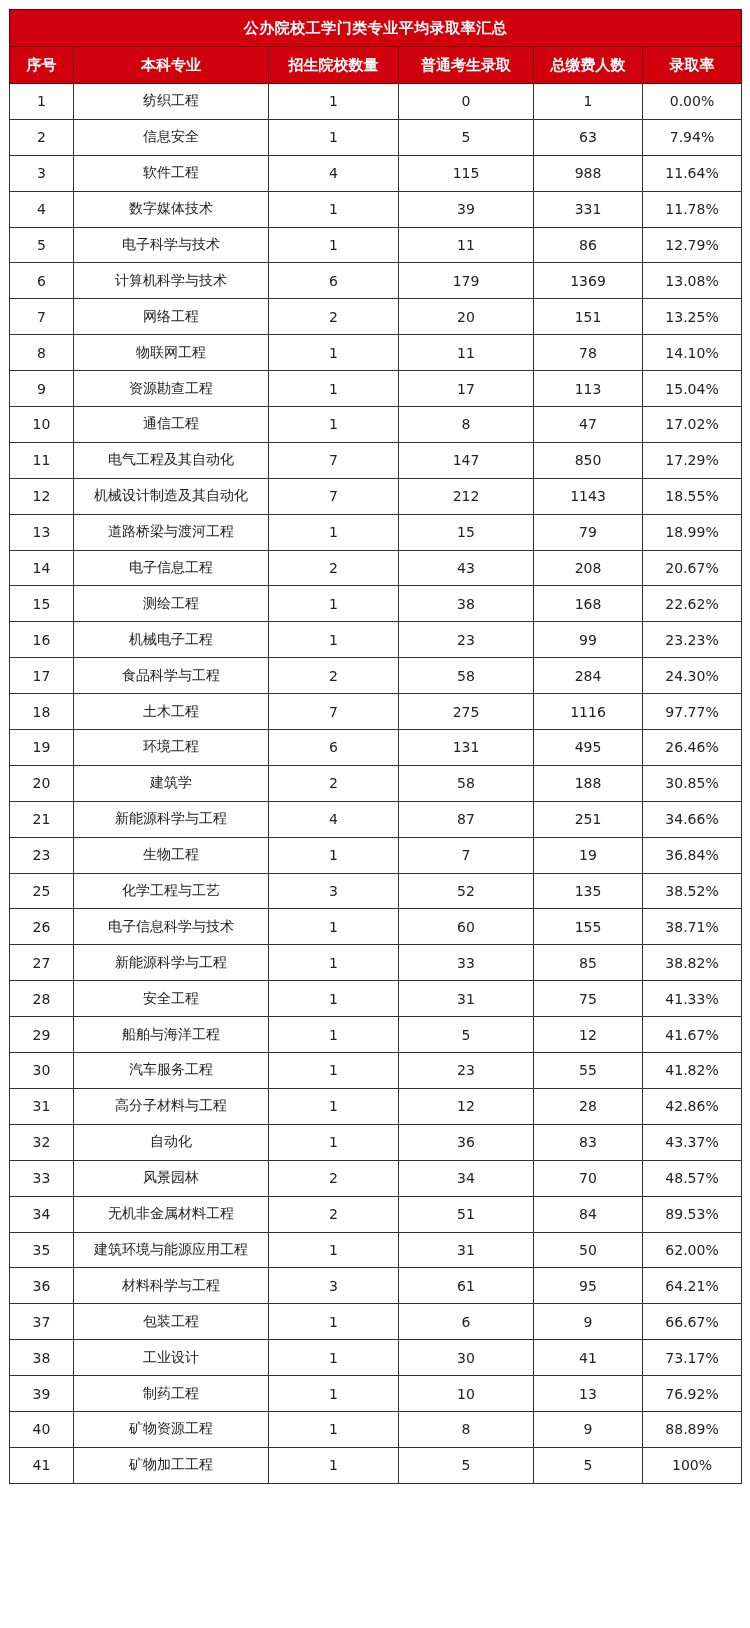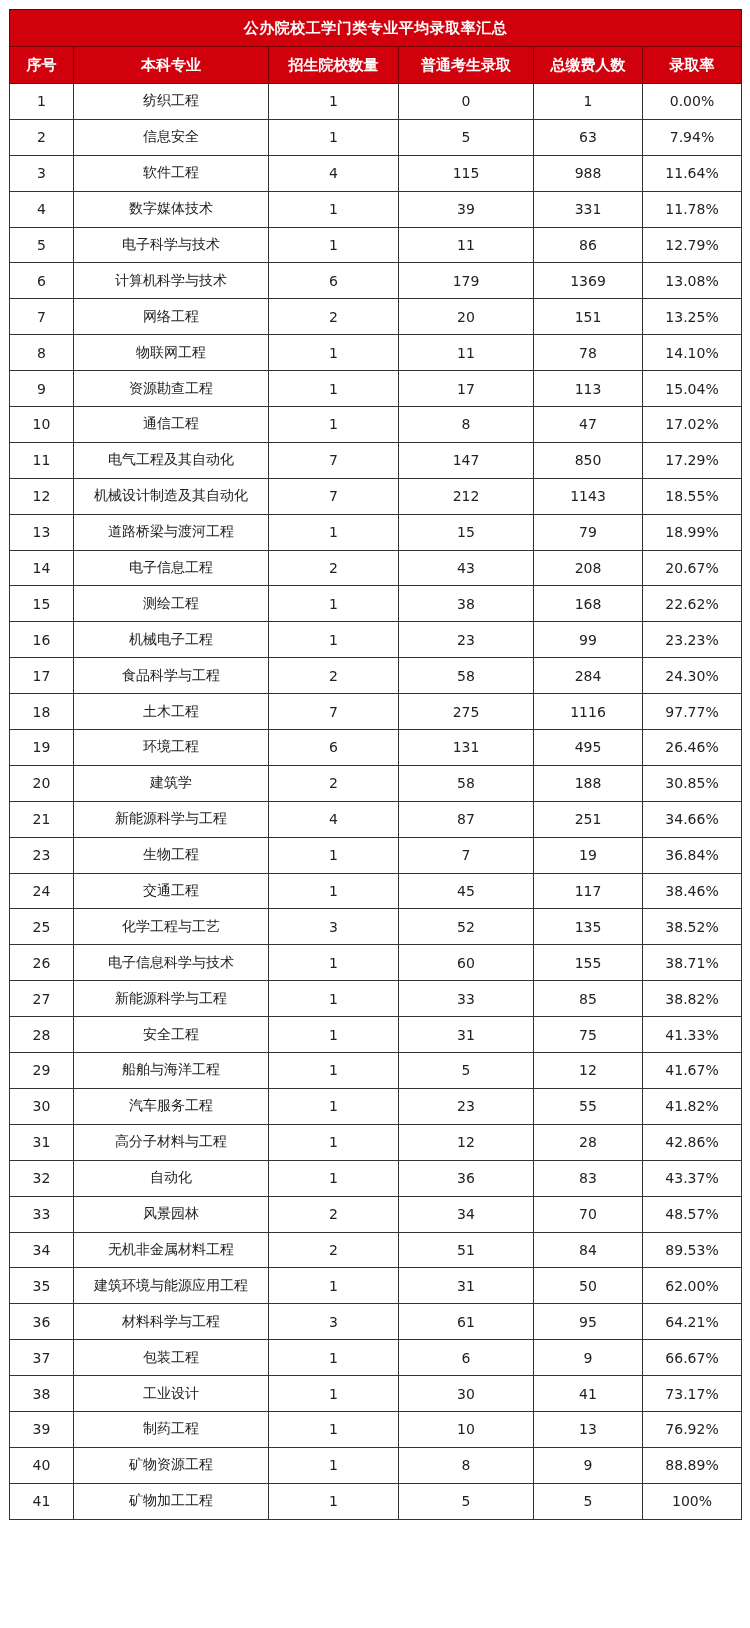--- a/index.html
+++ b/index.html
@@ -217,28 +217,20 @@
         </tr>
         <tr>
           <td>23</td>
           <td>生物工程</td>
           <td>1</td>
           <td>7</td>
           <td>19</td>
           <td>36.84%</td>
         </tr>
         <tr>
-          <td>24</td>
-          <td>交通工程</td>
-          <td>1</td>
-          <td>45</td>
-          <td>117</td>
-          <td>38.46%</td>
-        </tr>
-        <tr>
           <td>25</td>
           <td>化学工程与工艺</td>
           <td>3</td>
           <td>52</td>
           <td>135</td>
           <td>38.52%</td>
         </tr>
         <tr>
           <td>26</td>
           <td>电子信息科学与技术</td>

